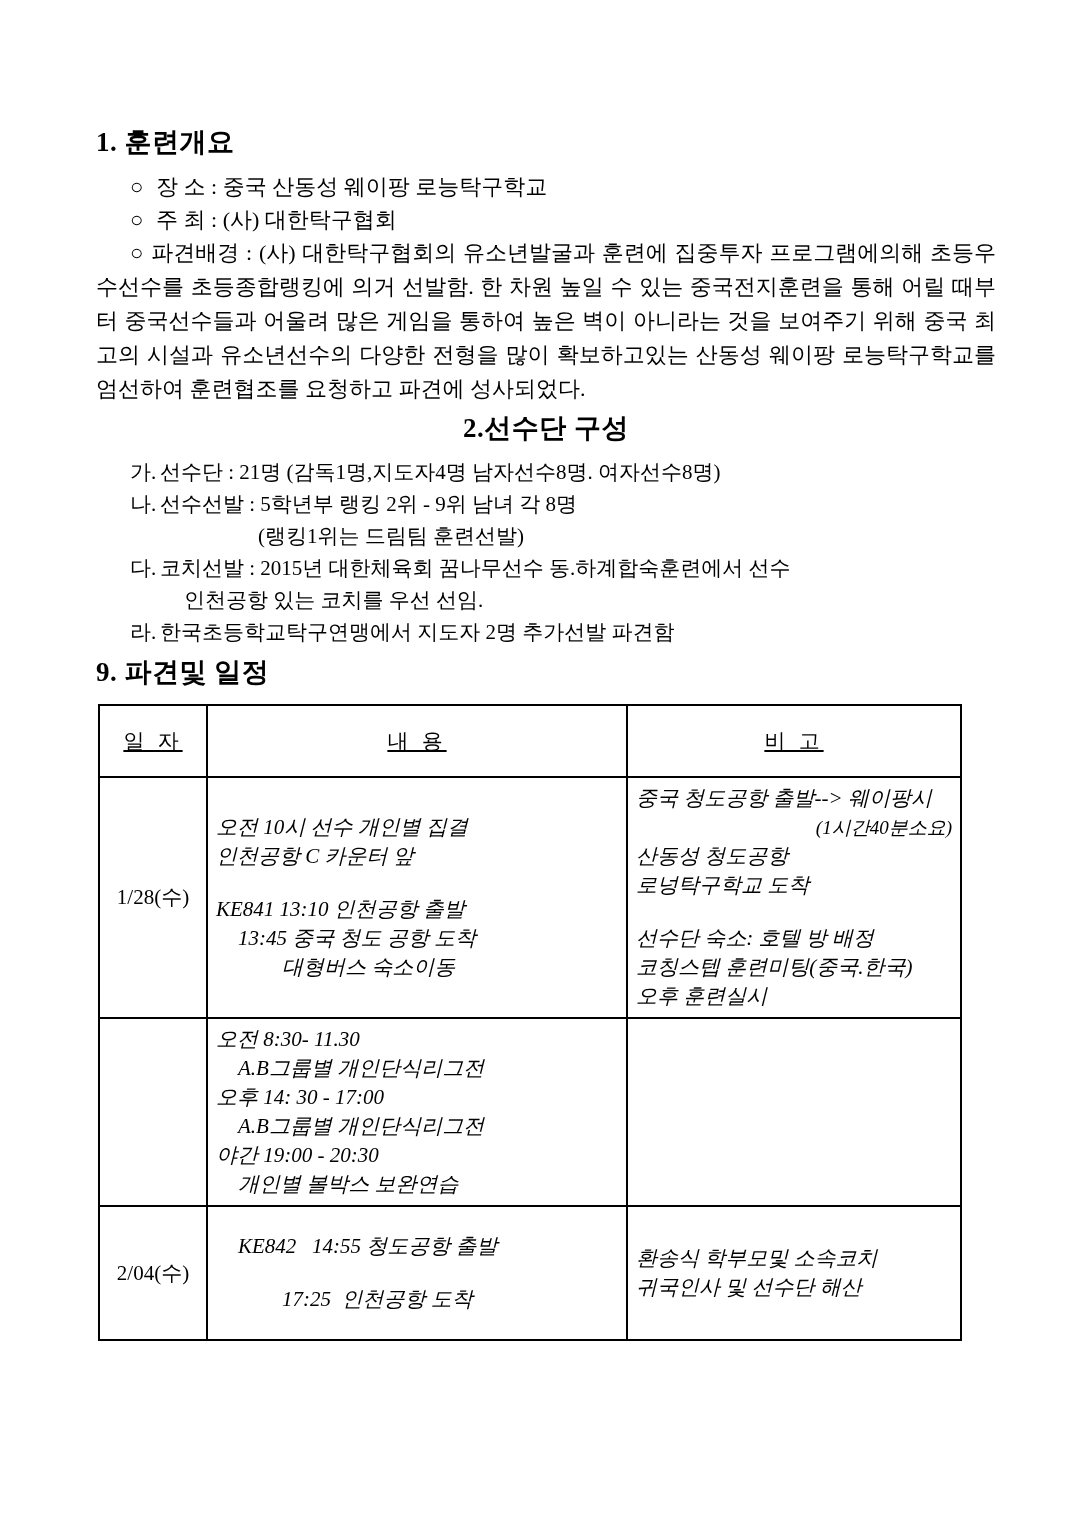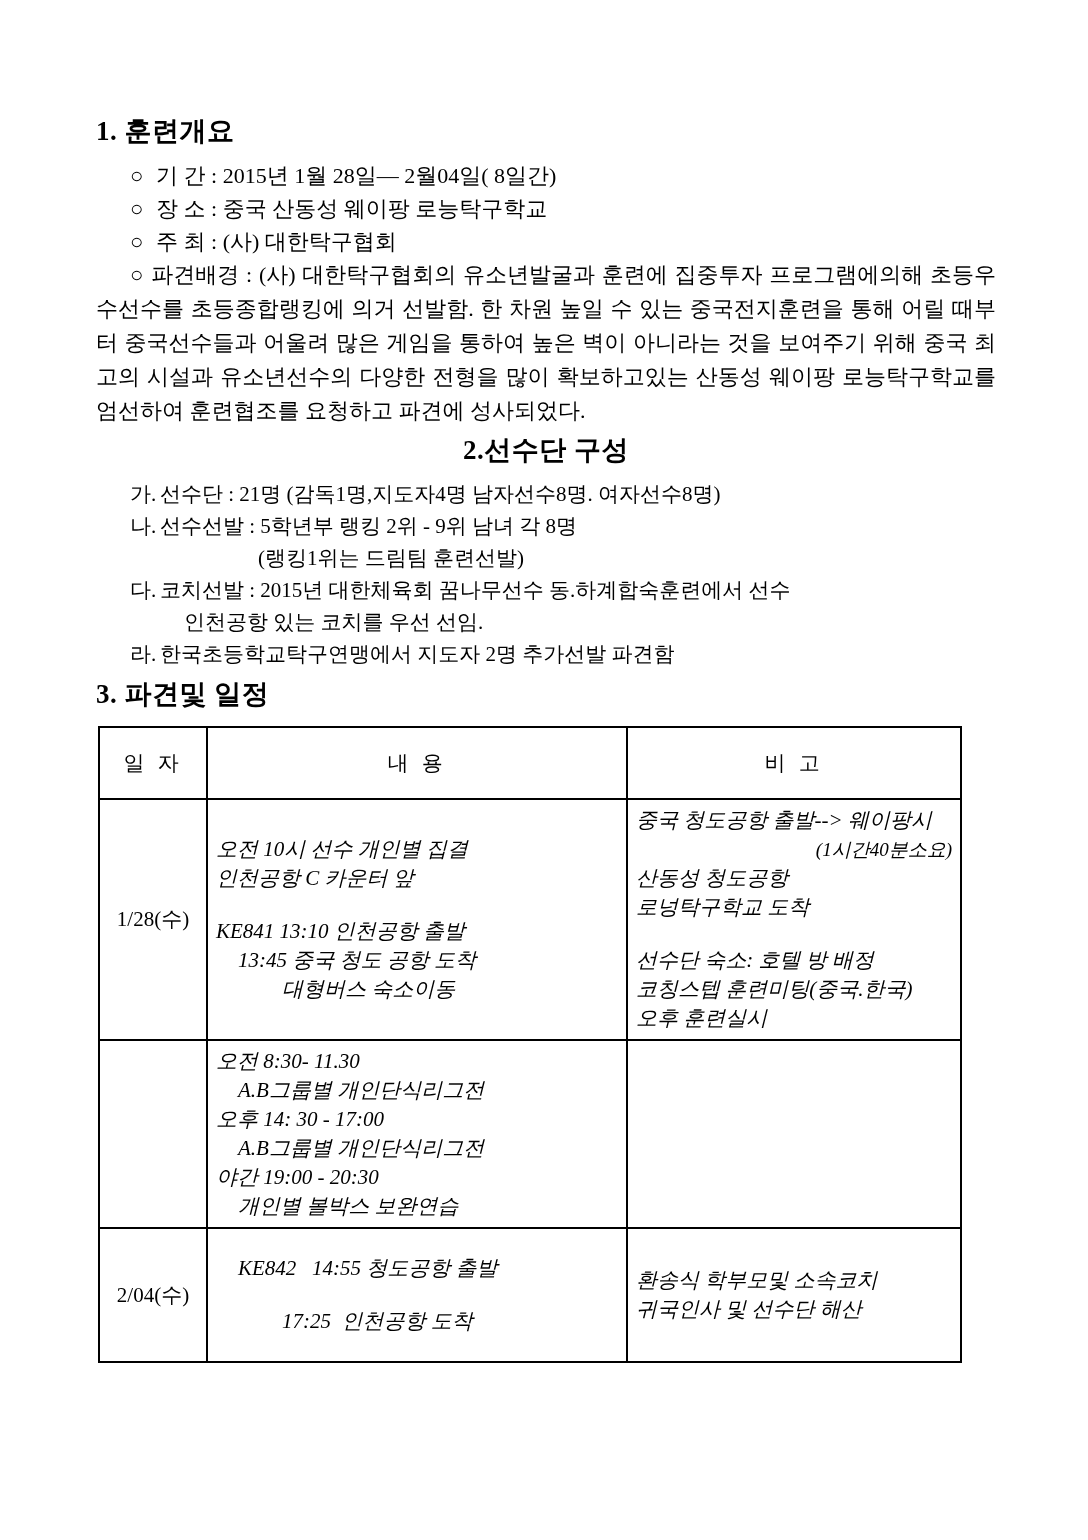--- a/index.html
+++ b/index.html
@@ -18,21 +18,21 @@
   .page {
     position: relative;
     width: 1088px;
     height: 1540px;
     padding: 0;
     box-sizing: border-box;
   }
   .content {
     position: absolute;
     left: 96px;
-    top: 113px;
+    top: 124px;
     width: 900px;
   }
 
   h1.section-title {
     font-size: 27px;
     font-weight: bold;
     margin: 0 0 10px 0;
     letter-spacing: 0.5px;
   }
   h1.section-title.tight {
@@ -104,20 +104,21 @@
     vertical-align: middle;
     padding: 6px 8px;
     font-size: 21px;
     line-height: 29px;
     font-weight: normal;
   }
   table.schedule thead th {
     text-align: center;
     height: 58px;
     letter-spacing: 4px;
+    text-decoration: underline;
   }
   .col-date { width: 108px; }
   .col-body { width: 420px; }
   .col-note { width: 334px; }
 
   td.date-cell {
     text-align: center;
     font-size: 21px;
     white-space: nowrap;
   }
@@ -138,44 +139,41 @@
 </head>
 <body>
 
 <div class="page">
   <div class="content">
 
     <h1 class="section-title">1. 훈련개요</h1>
 
     <ul class="bullets">
       <li>
-        <span class="mark">○</span><span>기    간 :</span> <span>2015년 1월 28일— 2월04일( 8일간)</span>
-      </li>
-      <li>
         <span class="mark">○</span><span>장    소 :</span> <span>중국 산동성 웨이팡 로능탁구학교</span>
       </li>
       <li>
         <span class="mark">○</span><span>주    최 :</span> <span>(사) 대한탁구협회</span>
       </li>
     </ul>
 
     <p class="para"><span class="indent-first">○ 파견배경 : (사) 대한탁구협회의 유소년발굴과 훈련에 집중투자 프로그램에</span><span>의해 초등우수선수를 초등종합랭킹에 의거 선발함. 한 차원 높일 수 있는 중국전지훈련을 통해 어릴 때부터 중국선수들과 어울려 많은 게임을 통하여 높은 벽이 아니라는 것을 보여주기 위해 중국 최고의 시설과 유소년선수의 다양한 전형을 많이 확보하고있는 산동성 웨이팡 로능탁구학교를 엄선하여 훈련협조를 요청하고 파견에 성사되었다.</span></p>
 
     <h1 class="section-title tight">2.선수단 구성</h1>
 
     <ul class="team-list">
       <li><span class="idx">가.</span><span>선수단 : 21명 (감독1명,지도자4명  남자선수8명. 여자선수8명)</span></li>
       <li><span class="idx">나.</span><span>선수선발 : 5학년부 랭킹 2위 - 9위 남녀 각 8명</span></li>
       <li class="sub"><span>(랭킹1위는 드림팀 훈련선발)</span></li>
       <li><span class="idx">다.</span><span>코치선발 : 2015년 대한체육회 꿈나무선수 동.하계합숙훈련에서 선수</span></li>
       <li class="cont"><span>인천공항 있는 코치를 우선 선임.</span></li>
       <li><span class="idx">라.</span><span>한국초등학교탁구연맹에서 지도자 2명 추가선발 파견함</span></li>
     </ul>
 
-    <h1 class="section-title sched">3. 파견및 일정</h1>
+    <h1 class="section-title sched">9. 파견및 일정</h1>
 
     <table class="schedule">
       <colgroup>
         <col class="col-date">
         <col class="col-body">
         <col class="col-note">
       </colgroup>
       <thead>
         <tr>
           <th>일 자</th>

